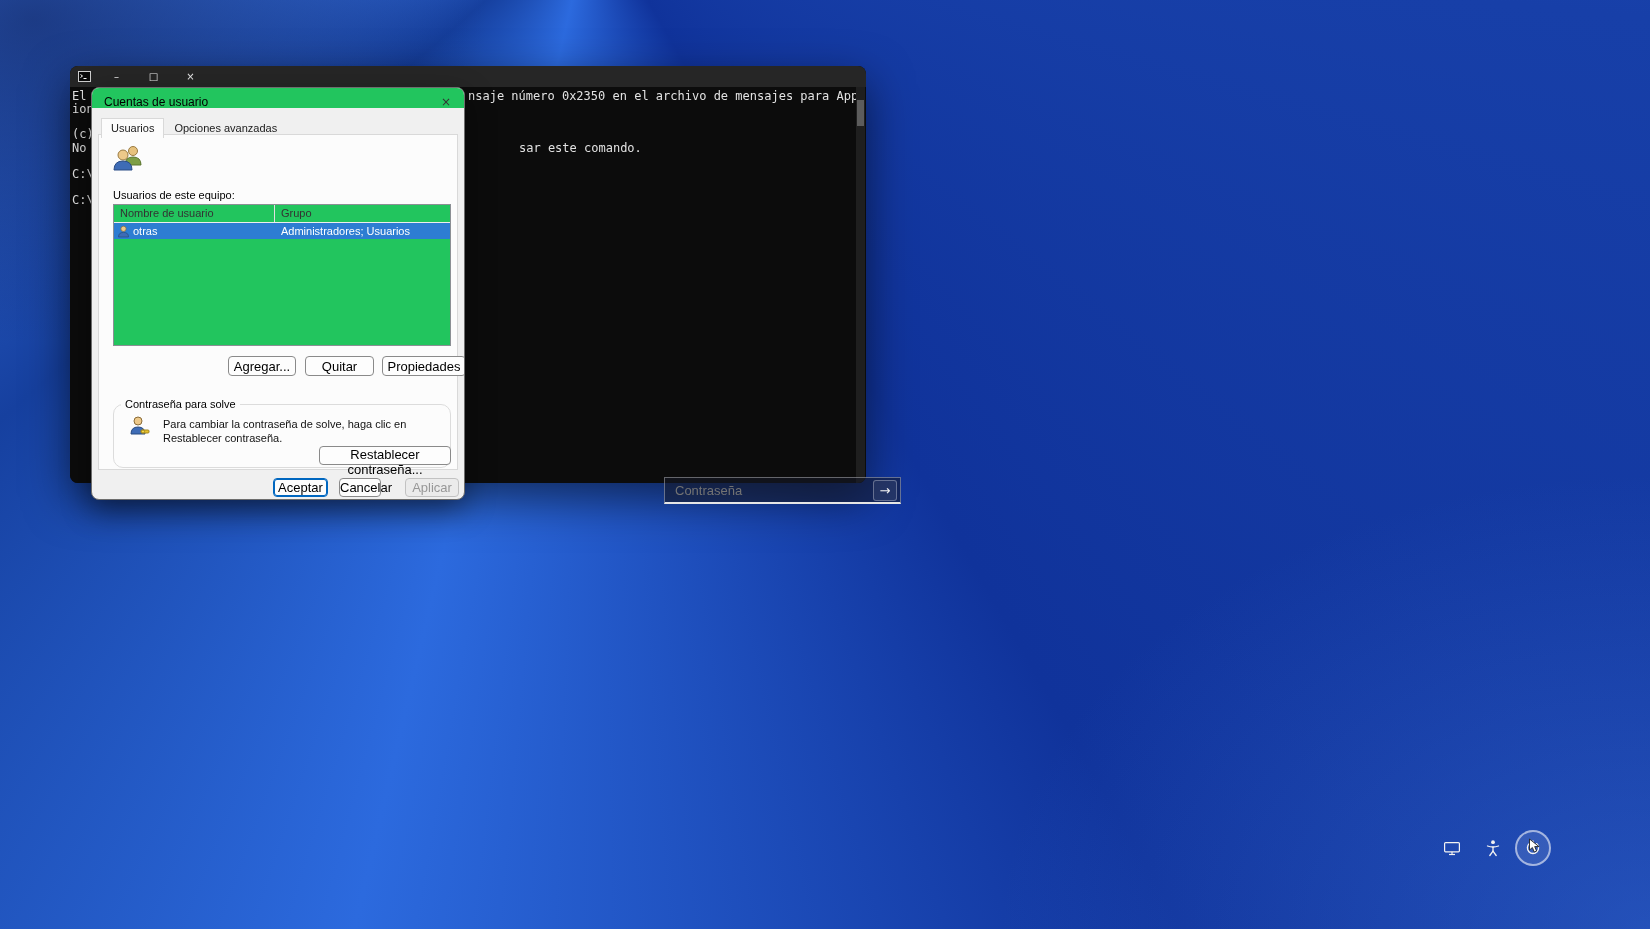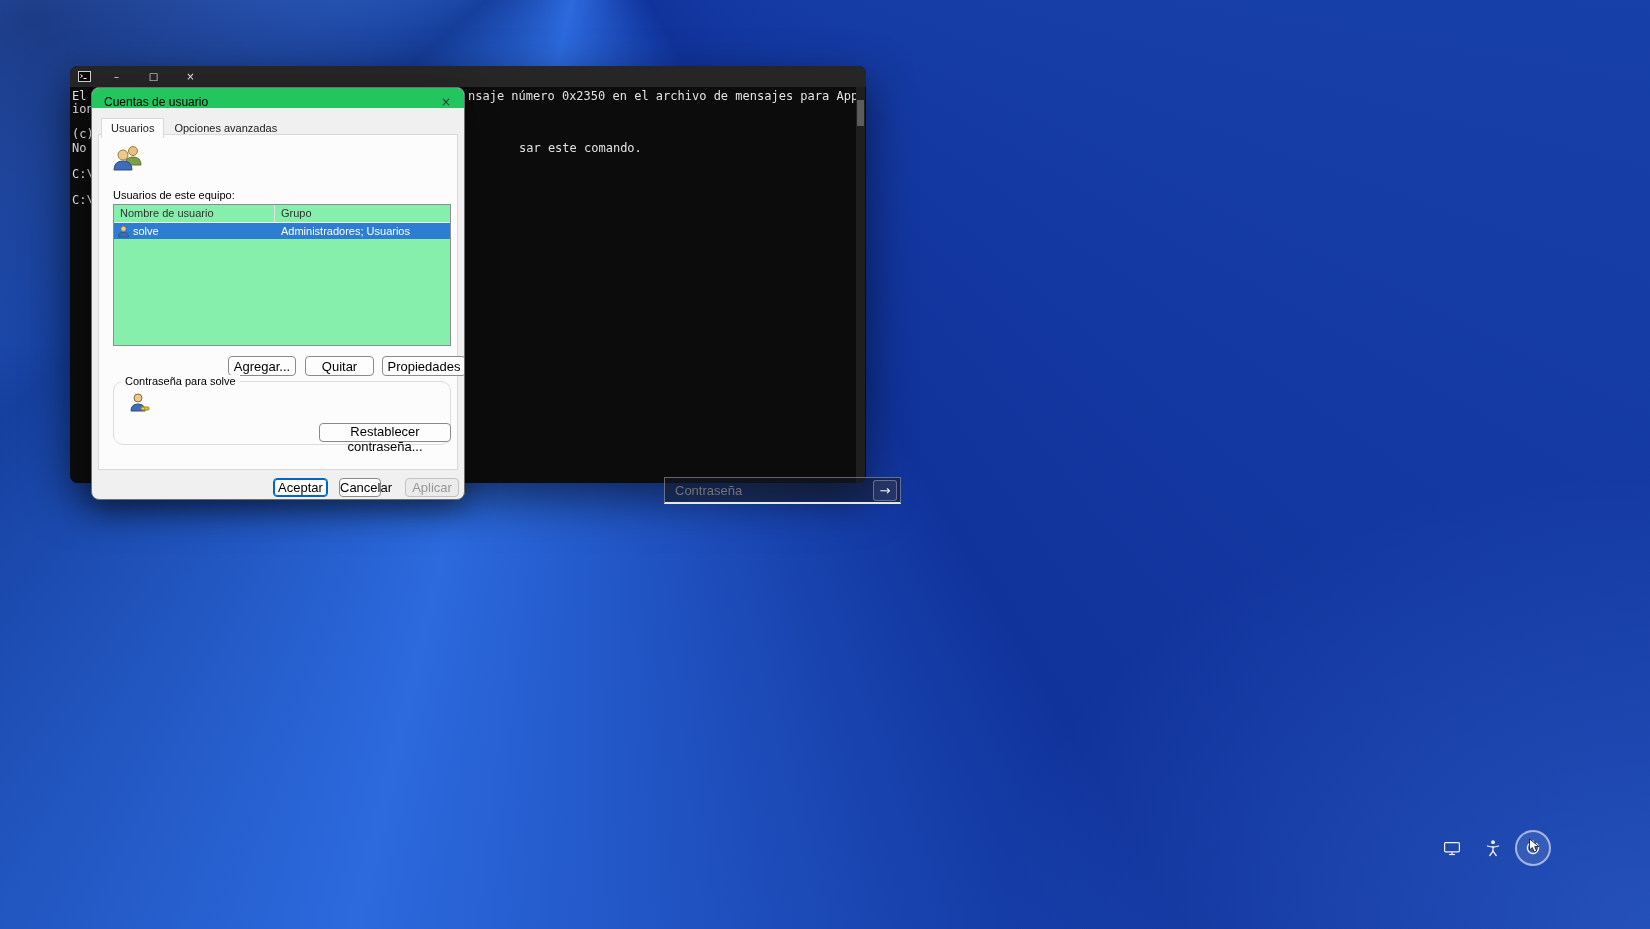--- a/index.html
+++ b/index.html
@@ -92,42 +92,42 @@
   }
 
   .users-icon { position:absolute; left:13px; top:8px; width:32px; height:30px; }
   .desc {
     position:absolute; left:53px; top:12px; width:312px; line-height:1.2; color:#111;
   }
   .list-label { position:absolute; left:14px; top:54px; }
 
   .listbox {
     position:absolute; left:14px; top:69px; width:338px; height:142px;
-    background:#86efac; border:1px solid #8b8f94;
+    background:#22c55e; border:1px solid #8b8f94;
   }
   .list-header { display:flex; height:18px; border-bottom:1px solid #ededed; color:#333; }
   .list-header .col1 { width:161px; border-right:1px solid #e0e0e0; padding:2px 0 0 6px; }
   .list-header .col2 { flex:1; padding:2px 0 0 6px; }
   .list-row { display:flex; height:16px; align-items:center; }
   .list-row.selected { background:#2d7dd2; color:#fff; }
   .list-row .cell1 { width:161px; display:flex; align-items:center; padding-left:3px; }
   .list-row .cell1 .row-user-icon { width:13px; height:13px; margin-right:3px; flex:0 0 auto; }
   .list-row .cell2 { flex:1; padding-left:6px; }
 
   .btn {
     position:absolute; height:20px; font-family:"Liberation Sans", sans-serif;
     font-size:13px; color:#000; background:#fdfdfd; border:1px solid #8a8a8a;
     border-radius:4px; cursor:default;
   }
   .btn-agregar    { left:129px; top:221px; width:68px; }
   .btn-quitar     { left:206px; top:221px; width:69px; }
   .btn-propiedades{ left:283px; top:221px; width:84px; }
 
   .groupbox {
-    position:absolute; left:14px; top:246px; width:338px; height:64px;
+    position:absolute; left:14px; top:269px; width:338px; height:64px;
     border:1px solid #dcdcdc; border-radius:10px;
   }
   .groupbox .gb-label {
     position:absolute; left:7px; top:-7px; background:#fcfcfc; padding:0 4px;
   }
   .gb-icon { position:absolute; left:14px; top:10px; width:24px; height:24px; }
   .gb-text { position:absolute; left:49px; top:13px; width:280px; line-height:1.25; color:#111; }
   .btn-reset { left:205px; top:41px; width:132px; height:19px; }
 
   .footer-btn { height:19px; }
@@ -215,40 +215,41 @@
         <span class="col2">Grupo</span>
       </div>
       <div class="list-row selected">
         <span class="cell1">
           <span class="row-user-icon">
             <svg width="13" height="13" viewBox="0 0 13 13">
               <circle cx="6.5" cy="3.8" r="2.6" fill="#edc98a" stroke="#8a6c38" stroke-width="0.7"></circle>
               <path d="M1.5 12 q0-4.6 5-4.6 q5 0 5 4.6 z" fill="#3e6cb6" stroke="#274a80" stroke-width="0.7"></path>
             </svg>
           </span>
-          <span>solve</span>
+          <span>otras</span>
         </span>
         <span class="cell2">Administradores; Usuarios</span>
       </div>
     </div>
 
     <button class="btn btn-agregar">Agregar...</button>
     <button class="btn btn-quitar">Quitar</button>
     <button class="btn btn-propiedades">Propiedades</button>
 
     <div class="groupbox">
       <span class="gb-label">Contraseña para solve</span>
       <span class="gb-icon">
         <svg width="24" height="24" viewBox="0 0 24 24">
           <circle cx="10" cy="6" r="4" fill="#edc98a" stroke="#8a6c38"></circle>
           <path d="M3 19 q0-7 7-7 q7 0 7 7 z" fill="#3e6cb6" stroke="#274a80"></path>
           <rect x="13" y="15" width="8" height="3" rx="1" fill="#e8c22e" stroke="#a3861a"></rect>
           <circle cx="15" cy="16.5" r="1.6" fill="#f5d94a" stroke="#a3861a"></circle>
         </svg>
       </span>
+      <div class="gb-text">Para cambiar la contraseña de solve, haga clic en Restablecer contraseña.</div>
       <button class="btn btn-reset">Restablecer contraseña...</button>
     </div>
 
   </div>
 
   <button class="btn footer-btn btn-aceptar">Aceptar</button>
   <button class="btn footer-btn btn-cancelar">Cancelar</button>
   <button class="btn footer-btn btn-aplicar">Aplicar</button>
 </div>
 

